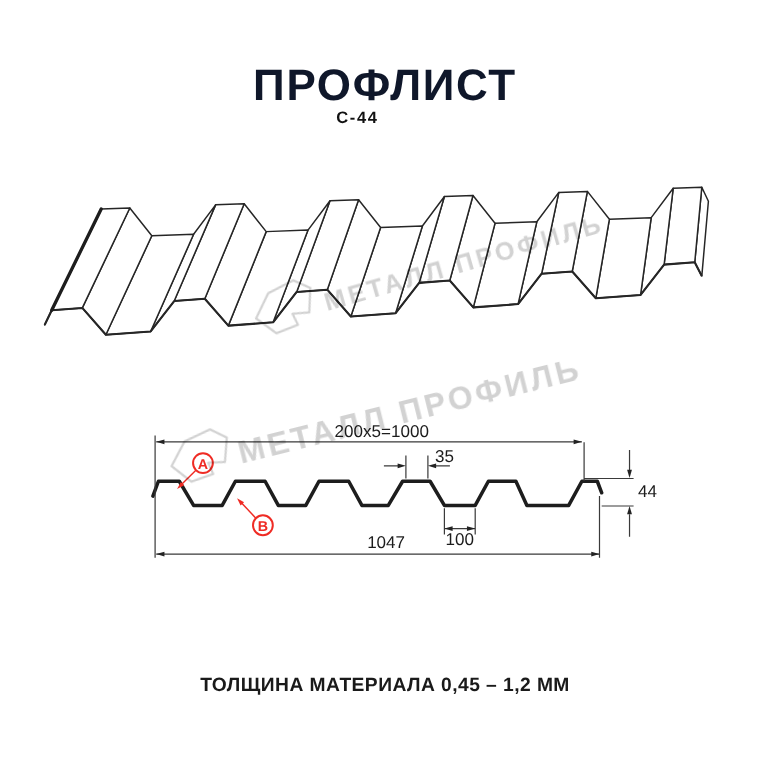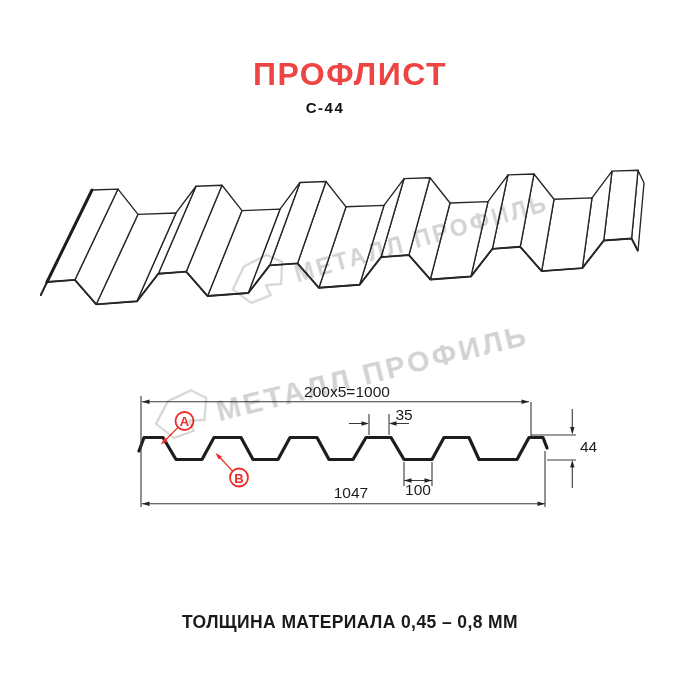--- a/index.html
+++ b/index.html
@@ -7,21 +7,21 @@
     --color-line:#1d1d1d;
     --color-watermark:#d2d2d2;
   }
   html,body{margin:0;padding:0;}
   body{
     width:700px;height:700px;position:relative;background:#ffffff;
     font-family:"Liberation Sans", sans-serif;overflow:hidden;
   }
   .title{
     position:absolute;top:56px;left:0;width:700px;text-align:center;
-    font-size:32px;font-weight:800;letter-spacing:1.5px;color:#ef4444;
+    font-size:40px;font-weight:800;letter-spacing:1.5px;color:#0f172a;
   }
   .subtitle{
     position:absolute;top:99px;left:0;width:650px;text-align:center;
     font-size:15px;font-weight:700;letter-spacing:1.5px;color:#111;
   }
   .footer{
     position:absolute;top:612px;left:0;width:700px;text-align:center;
     font-size:17.5px;font-weight:600;letter-spacing:0.4px;color:#1a1a1a;
   }
   svg{position:absolute;left:0;top:0;}
@@ -136,13 +136,13 @@
       <path class="wm-logo" d="M2,25 L19,6 L44,1 L57,12 L50,33 L35,30 L37,41 L16,43 Z"></path>
       <text class="wm-text" x="66" y="36" font-size="23">МЕТАЛЛ ПРОФИЛЬ</text>
     </g>
     <g transform="translate(148,400) rotate(-14)">
       <path class="wm-logo" d="M2,25 L19,6 L44,1 L57,12 L50,33 L35,30 L37,41 L16,43 Z"></path>
       <text class="wm-text" x="64" y="38" font-size="29">МЕТАЛЛ ПРОФИЛЬ</text>
     </g>
   </g>
 </svg>
 
-<div class="footer">ТОЛЩИНА МАТЕРИАЛА 0,45 – 0,8 ММ</div>
+<div class="footer">ТОЛЩИНА МАТЕРИАЛА 0,45 – 1,2 ММ</div>
 
 </body></html>

